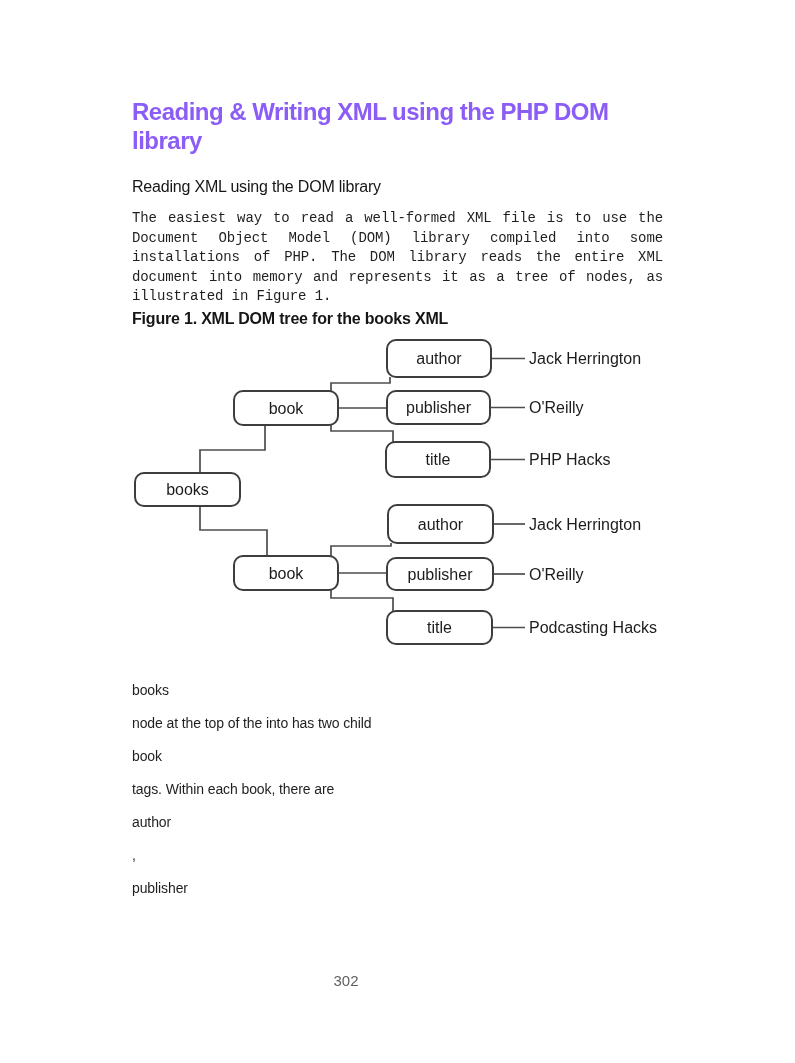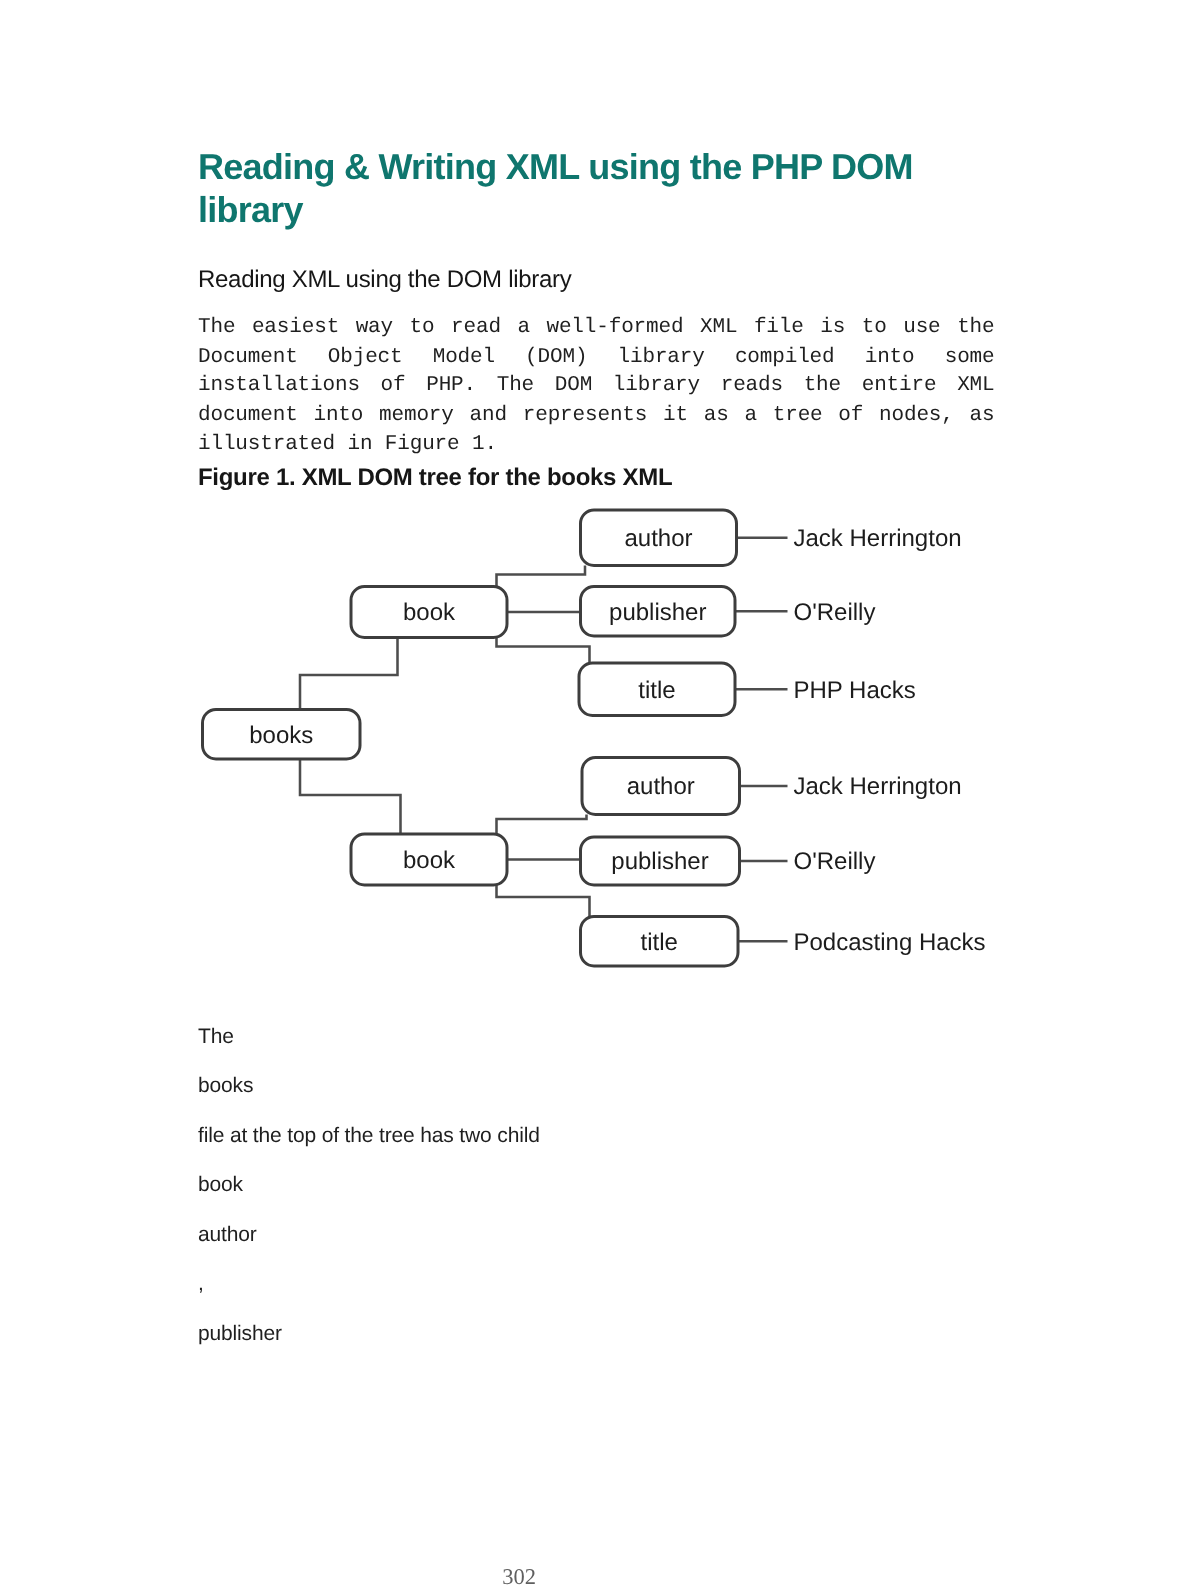--- a/index.html
+++ b/index.html
@@ -17,21 +17,21 @@
     left: 132px;
     width: 531px;
     top: 0;
   }
   h1.title {
     margin: 97px 0 0 0;
     font-size: 24px;
     line-height: 29px;
     font-weight: 700;
     letter-spacing: -0.5px;
-    color: #0f766e;
+    color: #8b5cf6;
   }
   p.byline {
     margin: 21px 0 0 0;
     font-size: 12.5px;
     line-height: 16px;
     font-style: italic;
     color: #2e2e2e;
   }
   h2.section-heading {
     margin: 21px 0 0 0;
@@ -85,25 +85,25 @@
   .fragments { margin-top: 31px; }
   .fragments p {
     margin: 0 0 13.5px 0;
     font-size: 14px;
     line-height: 19.5px;
     letter-spacing: -0.1px;
     color: #1f1f1f;
   }
   .page-number {
     position: absolute;
-    top: 1044px;
+    top: 972px;
     left: 0;
     width: 692px;
     text-align: center;
-    font-family: Liberation Serif, serif;
+    font-family: Liberation Sans, sans-serif;
     font-size: 15px;
     color: #5f5f5f;
   }
 </style>
 </head>
 <body>
 
 <div class="page">
   <main class="content">
 
@@ -160,24 +160,24 @@
         <text x="396" y="26">Jack Herrington</text>
         <text x="396" y="75">O'Reilly</text>
         <text x="396" y="127">PHP Hacks</text>
         <text x="396" y="191.5">Jack Herrington</text>
         <text x="396" y="241.5">O'Reilly</text>
         <text x="396" y="295">Podcasting Hacks</text>
       </svg>
     </figure>
 
     <div class="fragments">
-      <p>The</p>
       <p>books</p>
-      <p>file at the top of the tree has two child</p>
+      <p>node at the top of the into has two child</p>
       <p>book</p>
+      <p>tags. Within each book, there are</p>
       <p>author</p>
       <p>,</p>
       <p>publisher</p>
     </div>
 
   </main>
 
   <div class="page-number">302</div>
 </div>
 

